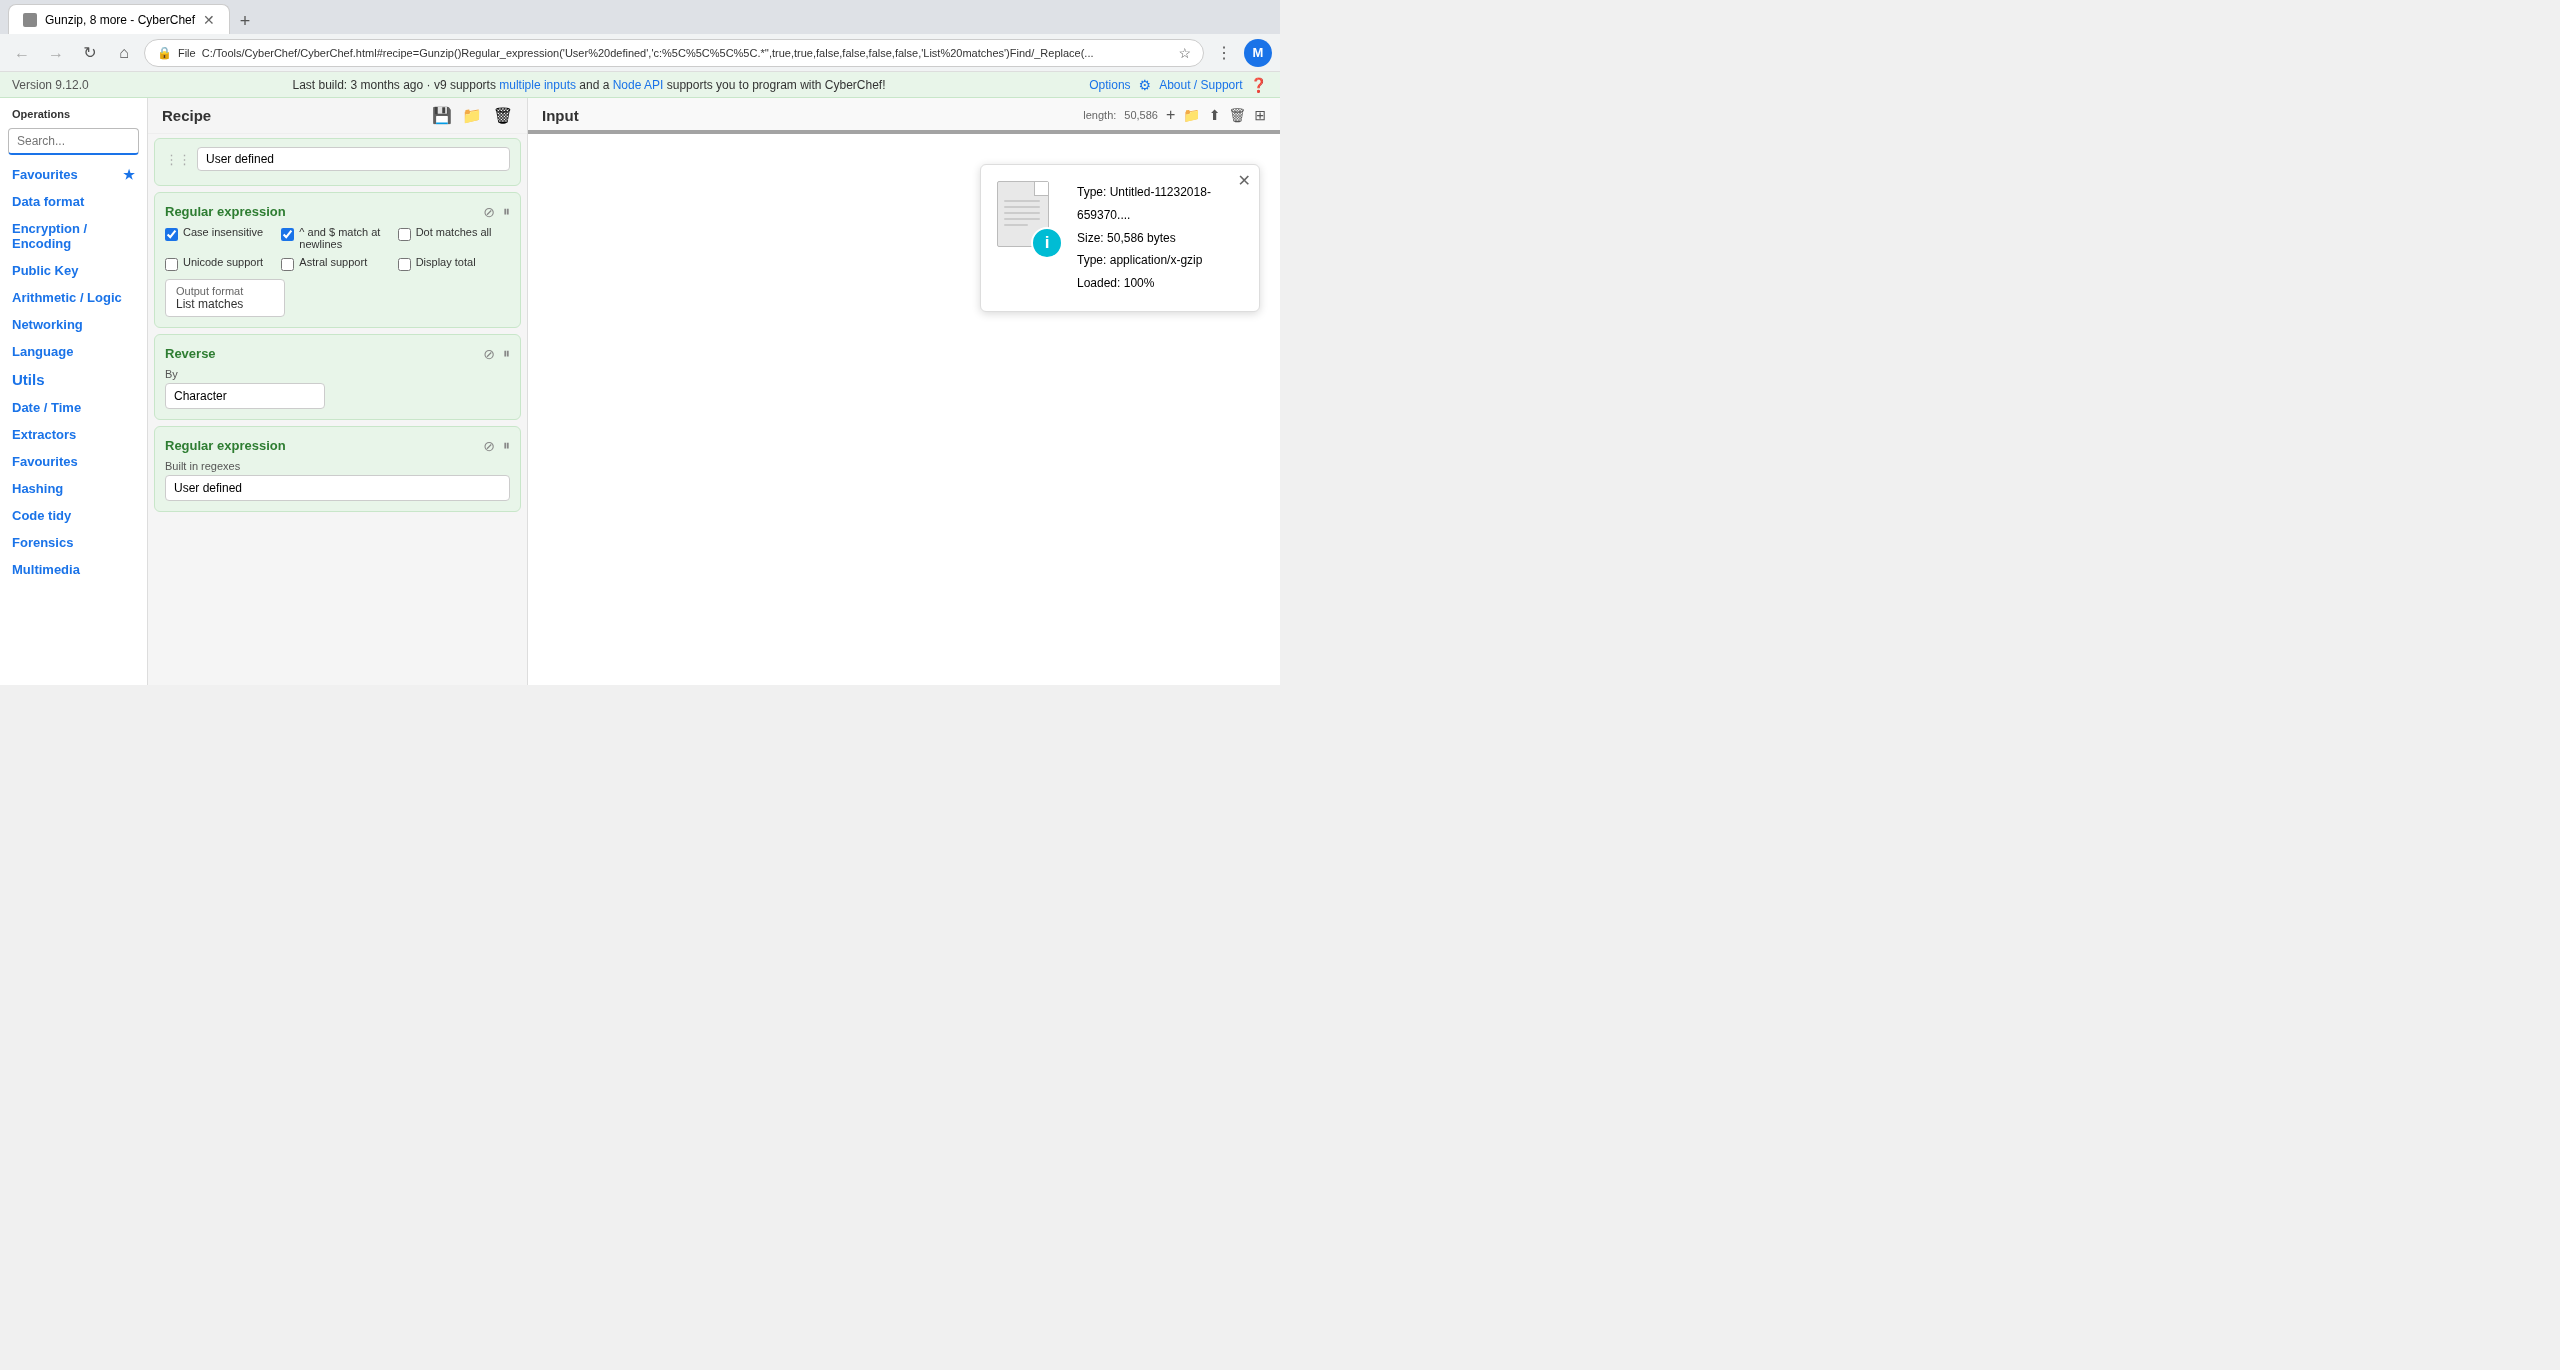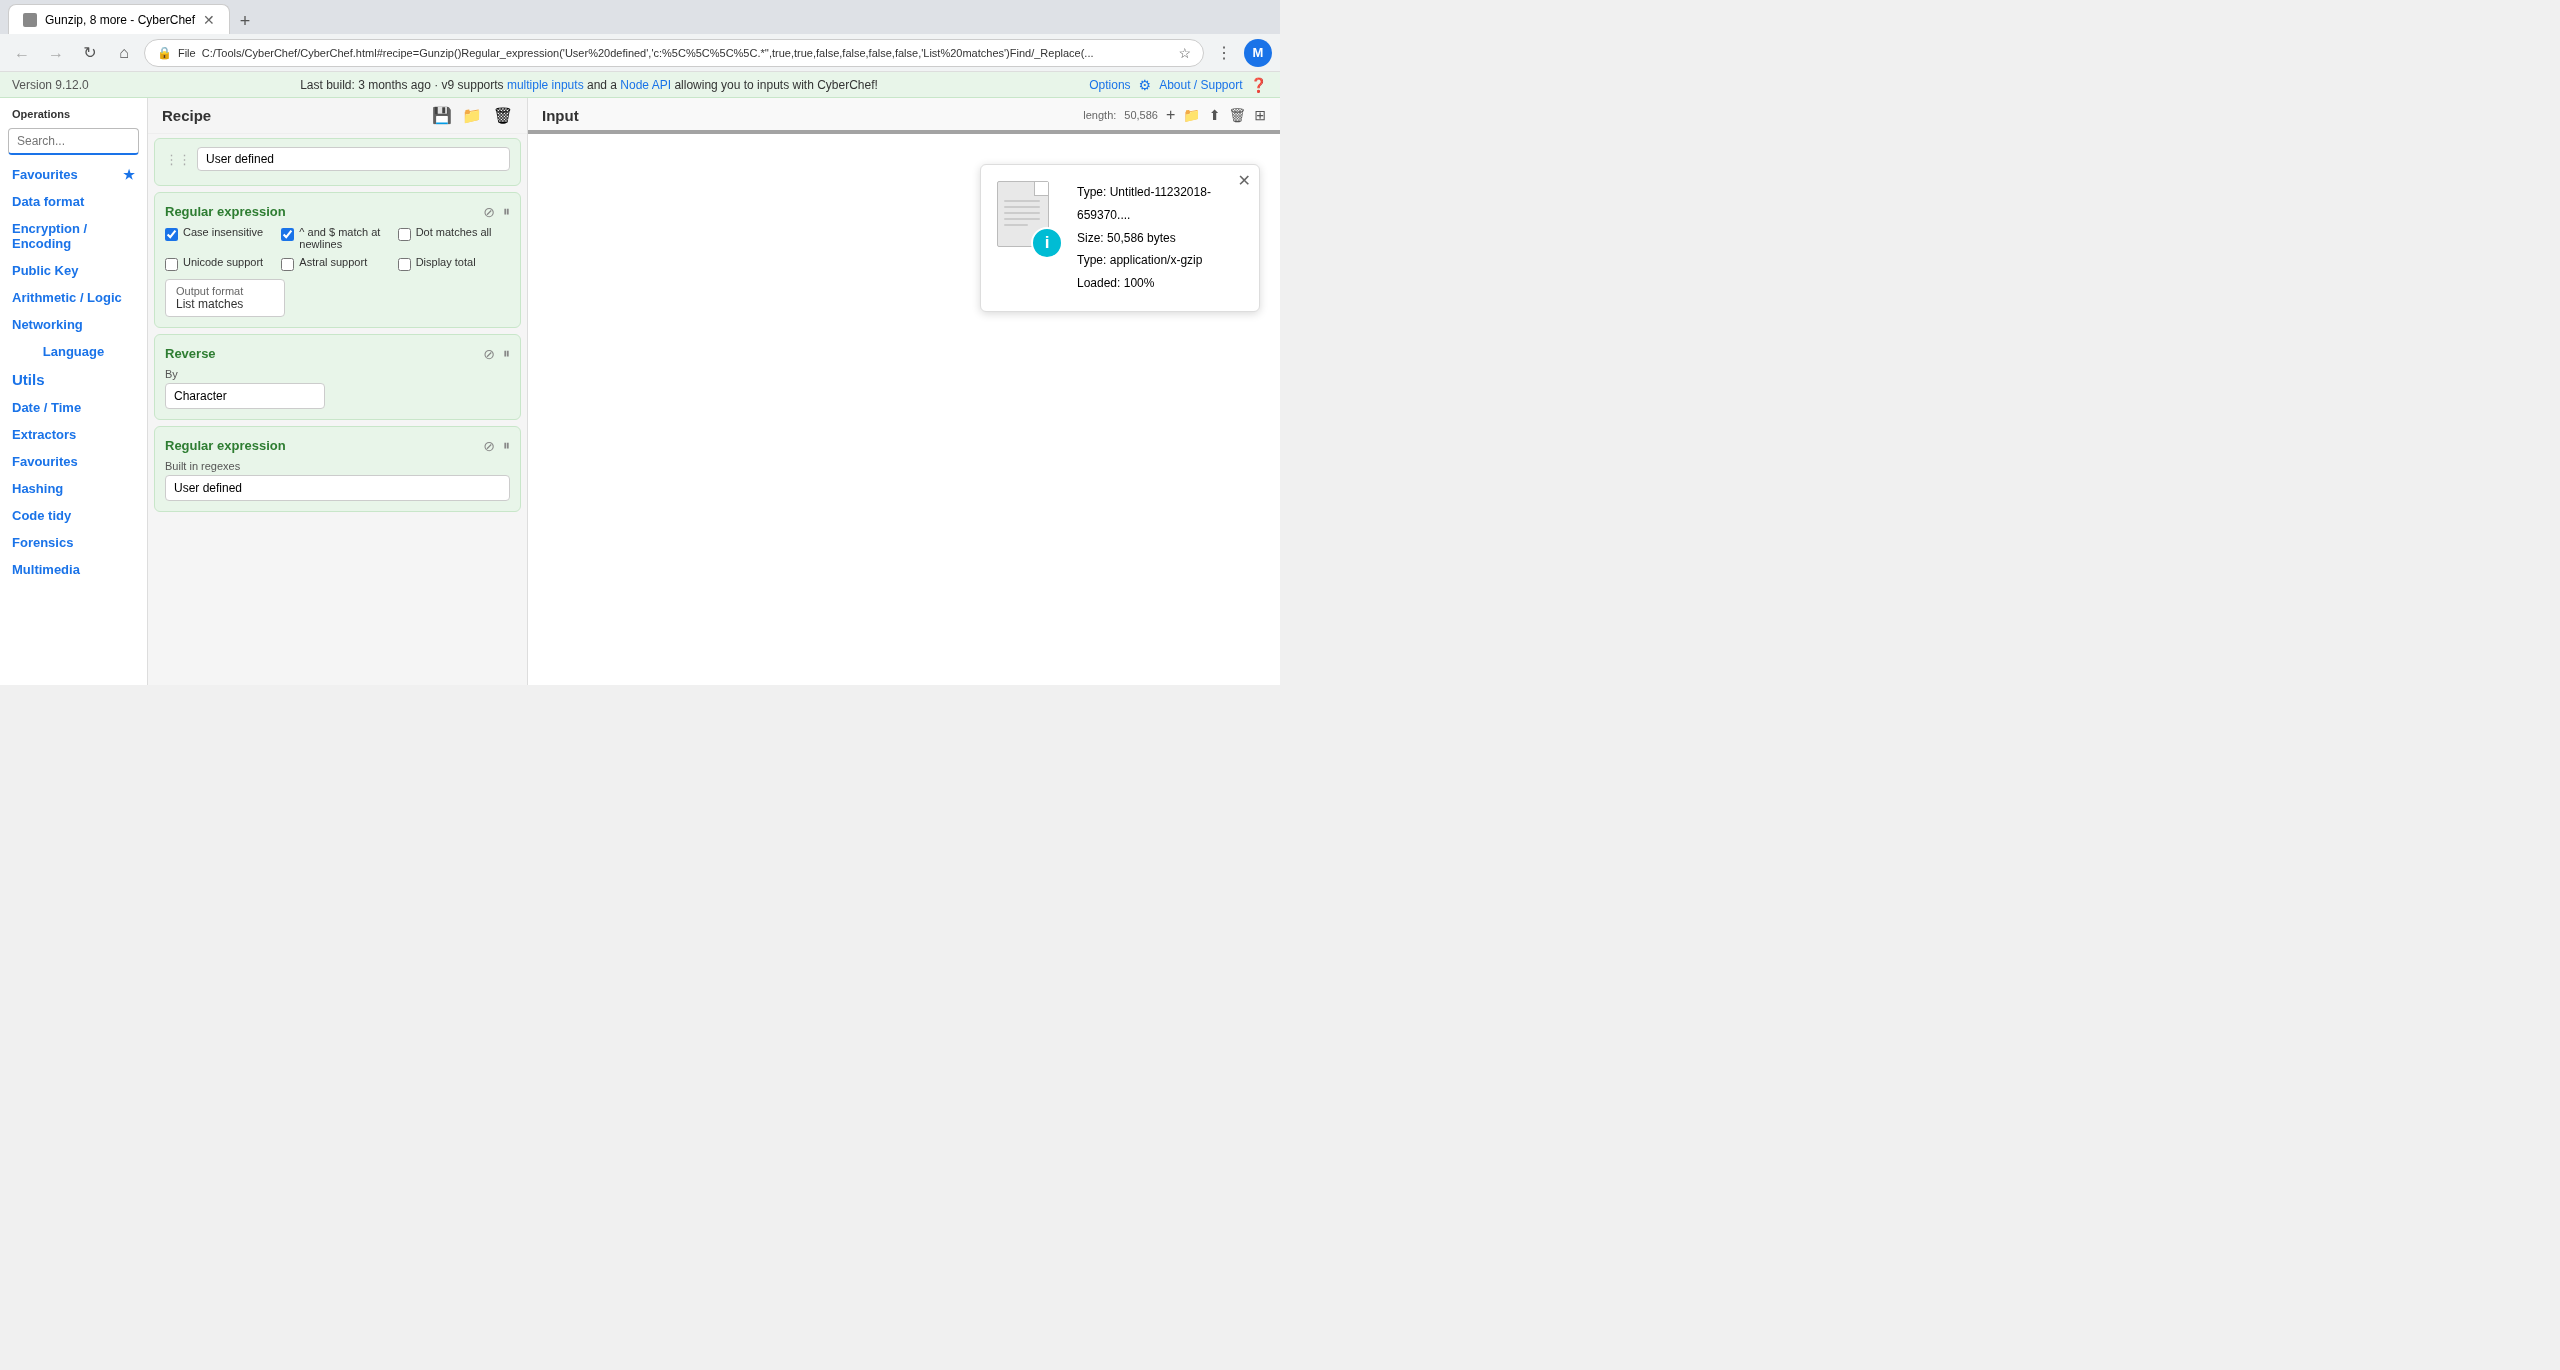--- a/index.html
+++ b/index.html
@@ -31,21 +31,21 @@
   <div style="width:28px;height:28px;border-radius:50%;background:#1a73e8;color:white;display:flex;align-items:center;justify-content:center;font-size:13px;font-weight:bold;cursor:pointer;">M</div>
 </div>
 
 <div style="background:#e8f5e9; height:26px; display:flex; align-items:center; justify-content:space-between; padding:0 12px; font-size:12px; color:#333; border-bottom: 1px solid #c8e6c9;">
   <span style="color:#555;">Version 9.12.0</span>
   <span>
     <span>Last build: 3 months ago · v9 supports </span>
     <a href="#" style="color:#1a73e8;text-decoration:none;">multiple inputs</a>
     <span> and a </span>
     <a href="#" style="color:#1a73e8;text-decoration:none;">Node API</a>
-    <span> allowing you to inputs with CyberChef!</span>
+    <span> supports you to program with CyberChef!</span>
   </span>
   <div style="display:flex;align-items:center;gap:8px;">
     <a href="#" style="color:#1a73e8;text-decoration:none;display:flex;align-items:center;gap:3px;">Options</a>
     <span style="color:#1a73e8;font-size:14px;">⚙</span>
     <a href="#" style="color:#1a73e8;text-decoration:none;">About / Support</a>
     <span style="color:#1a73e8;font-size:14px;cursor:pointer;">❓</span>
   </div>
 </div>
 
 <div style="display:flex; height:calc(100vh - 38px - 38px - 26px); overflow:hidden;">
@@ -56,21 +56,21 @@
 
     <div style="padding:6px 12px;font-size:13px;font-weight:bold;color:#1a73e8;cursor:pointer;display:flex;align-items:center;justify-content:space-between;">
       <span>Favourites</span>
       <span style="color:#1a73e8;">★</span>
     </div>
     <div style="padding:6px 12px;font-size:13px;font-weight:bold;color:#1a73e8;cursor:pointer;"><span>Data format</span></div>
     <div style="padding:6px 12px;font-size:13px;font-weight:bold;color:#1a73e8;cursor:pointer;"><span>Encryption / Encoding</span></div>
     <div style="padding:6px 12px;font-size:13px;font-weight:bold;color:#1a73e8;cursor:pointer;"><span>Public Key</span></div>
     <div style="padding:6px 12px;font-size:13px;font-weight:bold;color:#1a73e8;cursor:pointer;"><span>Arithmetic / Logic</span></div>
     <div style="padding:6px 12px;font-size:13px;font-weight:bold;color:#1a73e8;cursor:pointer;"><span>Networking</span></div>
-    <div style="padding:6px 12px;font-size:13px;font-weight:bold;color:#1a73e8;cursor:pointer;text-align:center;"><span>Language</span></div>
+    <div style="padding:6px 12px;font-size:13px;font-weight:bold;color:#1a73e8;cursor:pointer;"><span>Language</span></div>
     <div style="padding:6px 12px;font-size:15px;font-weight:bold;color:#1a73e8;cursor:pointer;"><span>Utils</span></div>
     <div style="padding:6px 12px;font-size:13px;font-weight:bold;color:#1a73e8;cursor:pointer;"><span>Date / Time</span></div>
     <div style="padding:6px 12px;font-size:13px;font-weight:bold;color:#1a73e8;cursor:pointer;"><span>Extractors</span></div>
     <div style="padding:6px 12px;font-size:13px;font-weight:bold;color:#1a73e8;cursor:pointer;"><span>Favourites</span></div>
     <div style="padding:6px 12px;font-size:13px;font-weight:bold;color:#1a73e8;cursor:pointer;"><span>Hashing</span></div>
     <div style="padding:6px 12px;font-size:13px;font-weight:bold;color:#1a73e8;cursor:pointer;"><span>Code tidy</span></div>
     <div style="padding:6px 12px;font-size:13px;font-weight:bold;color:#1a73e8;cursor:pointer;"><span>Forensics</span></div>
     <div style="padding:6px 12px;font-size:13px;font-weight:bold;color:#1a73e8;cursor:pointer;"><span>Multimedia</span></div>
   </div>
 

